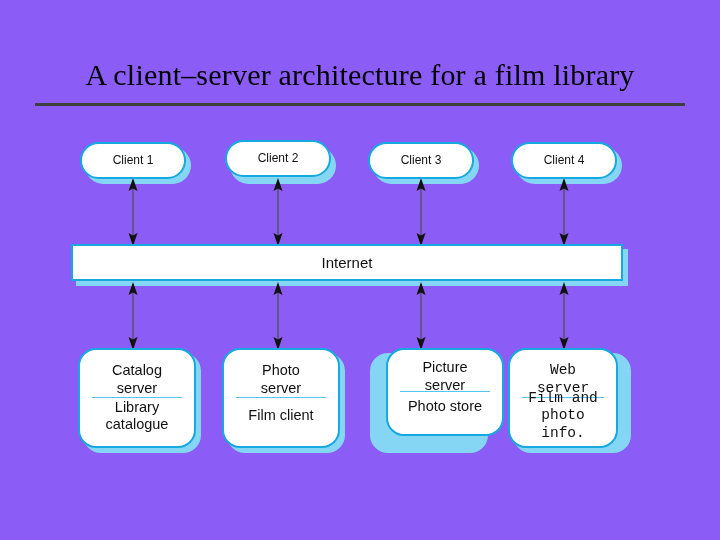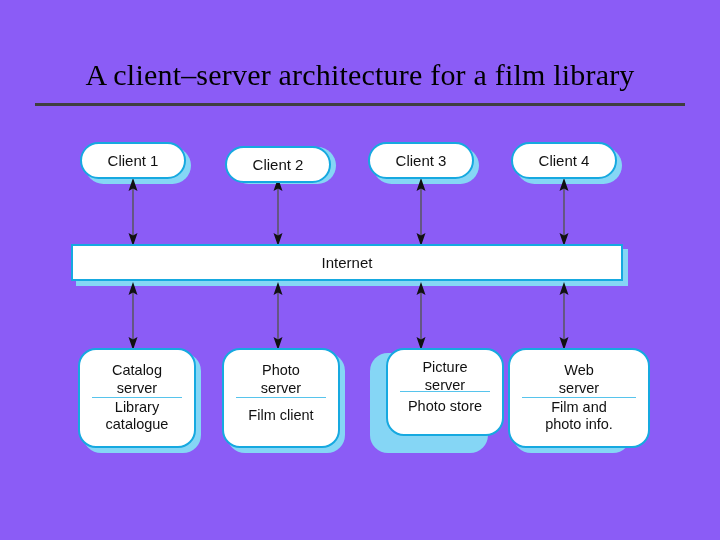--- a/index.html
+++ b/index.html
@@ -63,21 +63,21 @@
   }
   .shadow {
     position: absolute;
     background: #85d6f5;
     z-index: 0;
   }
 
   
   .client {
     border-radius: 20px;
-    font-size: 15px;
+    font-size: 12px;
     z-index: 2;
   }
   .client-shadow { border-radius: 20px; }
 
   
   #internet {
     border-radius: 0;
     font-size: 15px;
     z-index: 2;
   }
@@ -123,21 +123,21 @@
   <div id="title-rule"></div>
 
   <div id="diagram">
 
     <div class="shadow client-shadow" style="left:85px; top:147px; width:106px; height:37px;"></div>
     <div class="node client" style="left:80px; top:142px; width:106px; height:37px;">
       <span>Client 1</span>
     </div>
 
     <div class="shadow client-shadow" style="left:230px; top:147px; width:106px; height:37px;"></div>
-    <div class="node client" style="left:225px; top:146px; width:106px; height:37px;">
+    <div class="node client" style="left:225px; top:140px; width:106px; height:37px;">
       <span>Client 2</span>
     </div>
 
     <div class="shadow client-shadow" style="left:373px; top:147px; width:106px; height:37px;"></div>
     <div class="node client" style="left:368px; top:142px; width:106px; height:37px;">
       <span>Client 3</span>
     </div>
 
     <div class="shadow client-shadow" style="left:516px; top:147px; width:106px; height:37px;"></div>
     <div class="node client" style="left:511px; top:142px; width:106px; height:37px;">
@@ -207,21 +207,21 @@
     </div>
 
     <div class="shadow server-shadow" style="left:370px; top:353px; width:118px; height:100px;"></div>
     <div class="node server" style="left:386px; top:348px; width:118px; height:88px;">
       <div class="cell top">Picture
 server</div>
       <div class="cell bottom">Photo store</div>
     </div>
 
     <div class="shadow server-shadow" style="left:513px; top:353px; width:118px; height:100px;"></div>
-    <div class="node server" style="left:508px; top:348px; width:142px; height:100px;">
+    <div class="node server" style="left:508px; top:348px; width:110px; height:100px;font-family:Liberation Mono, monospace;">
       <div class="cell top">Web
 server</div>
       <div class="cell bottom">Film and
 photo info.</div>
     </div>
 
   </div>
 </div>
 
 </body></html>

